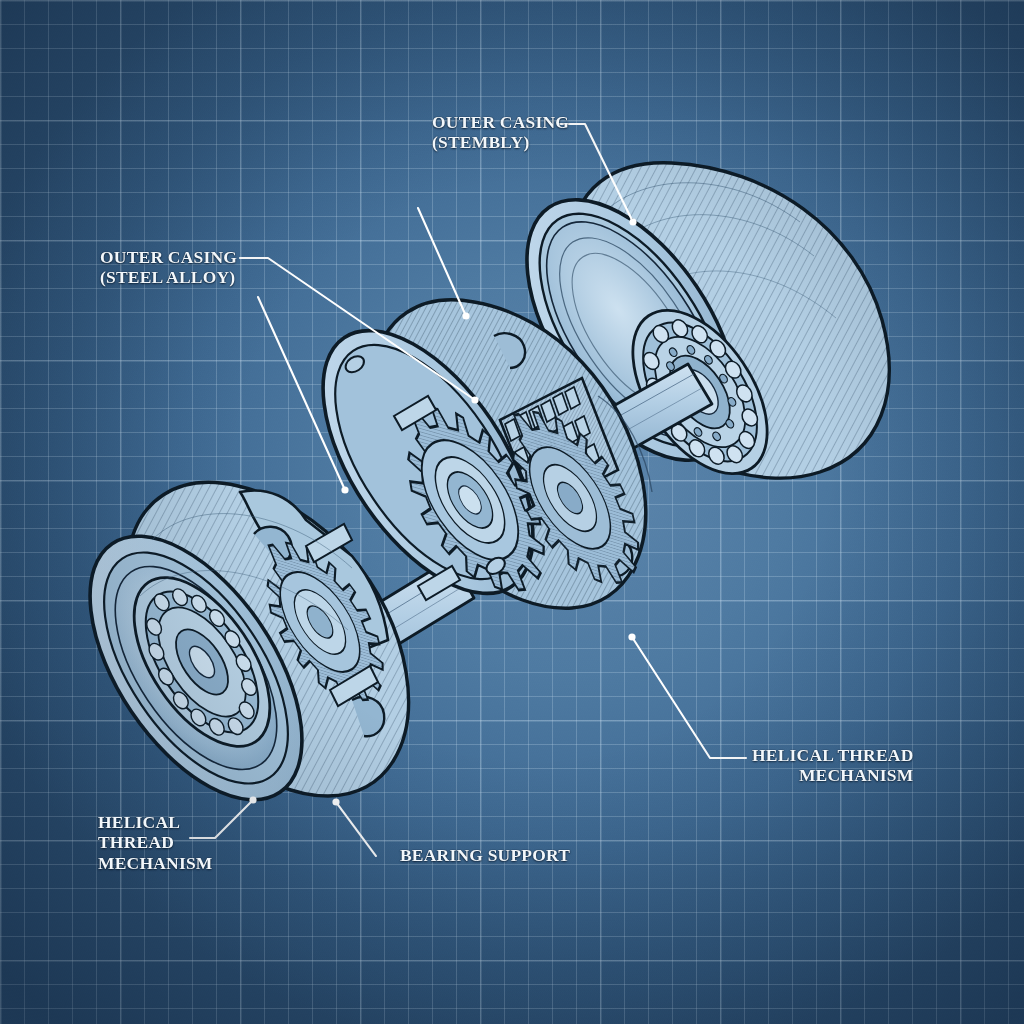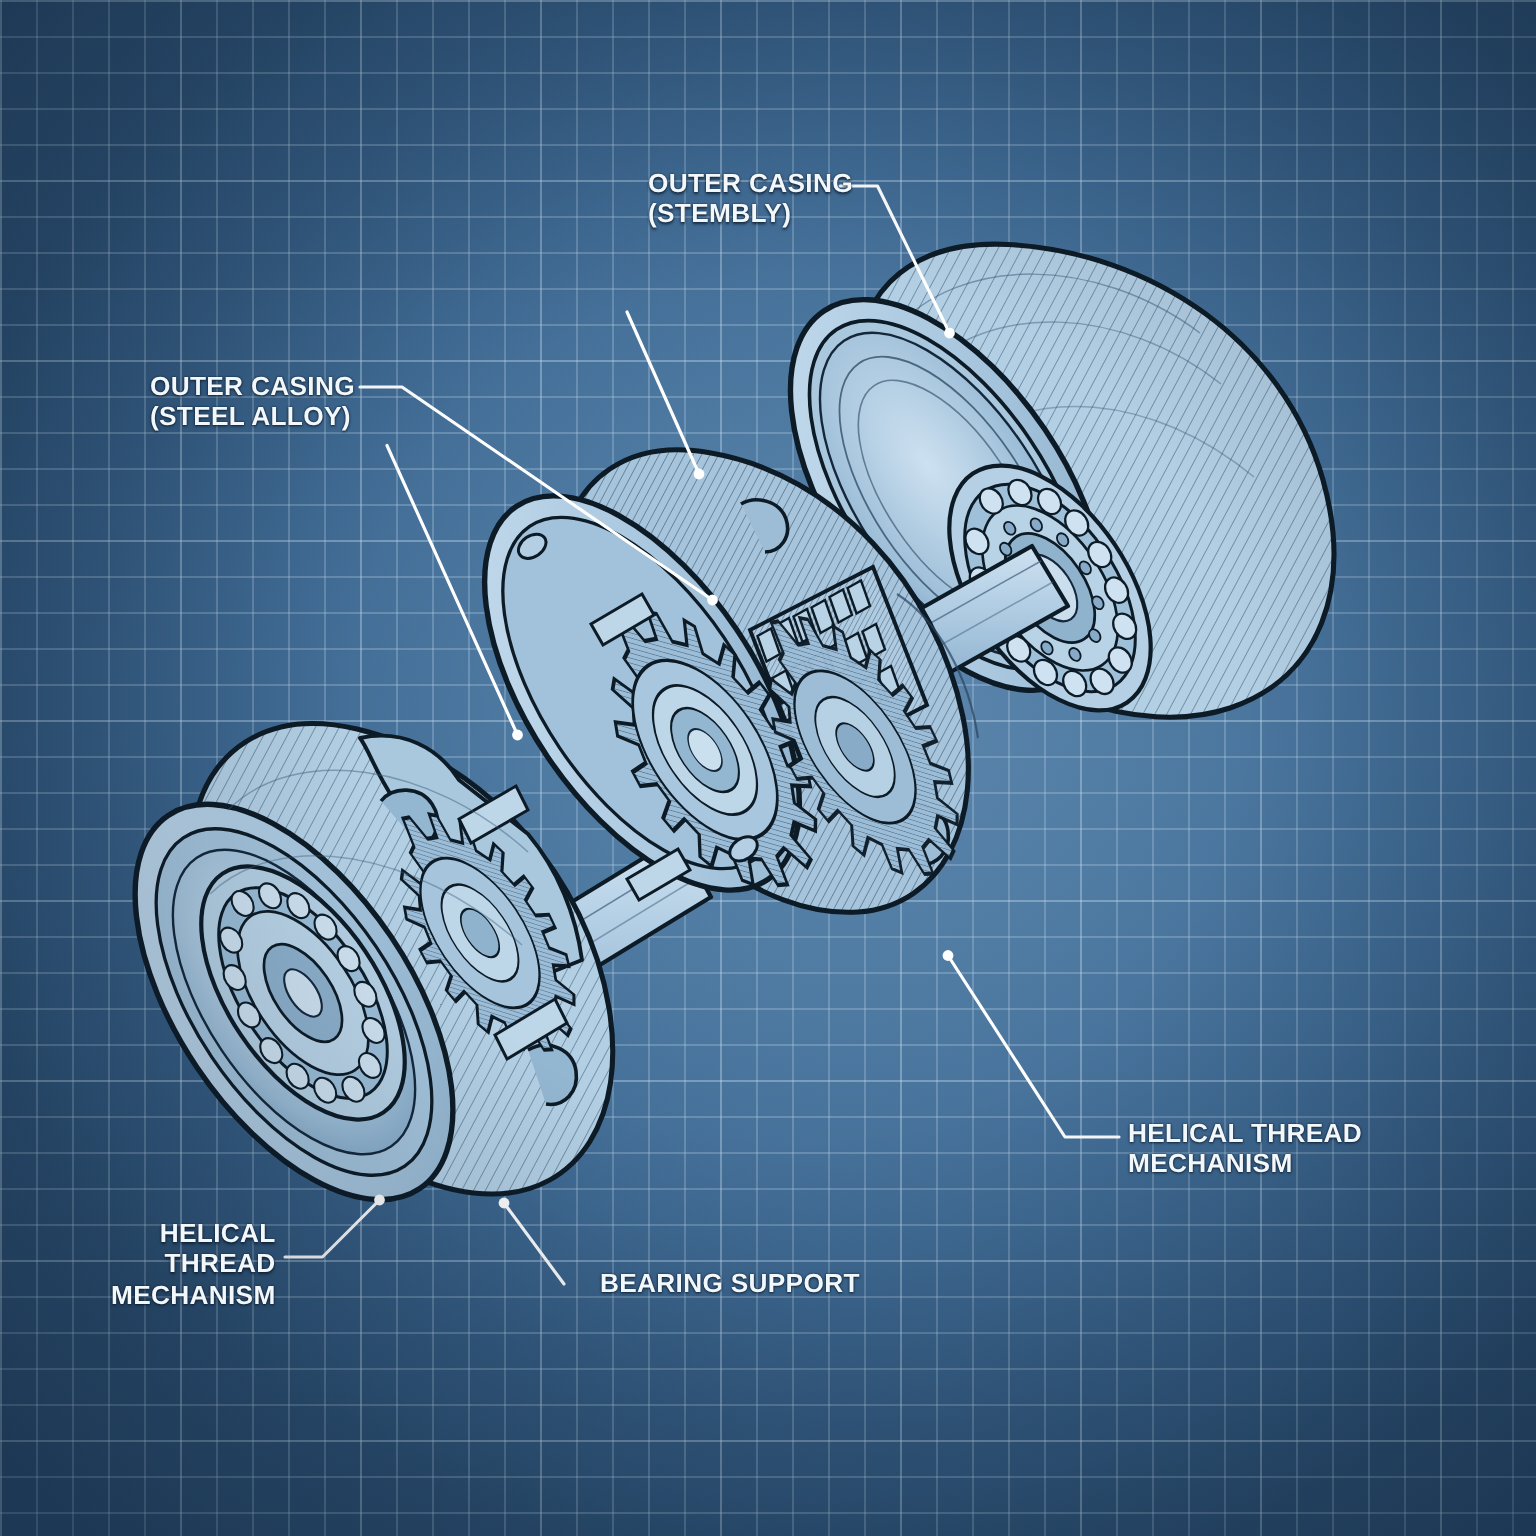--- a/index.html
+++ b/index.html
@@ -1,21 +1,21 @@
 <!DOCTYPE html>
 <html><head>
 <meta charset="utf-8">
 <title>Exploded Assembly Blueprint</title>
 <style>
   html,body{margin:0;padding:0;background:#1c3550;}
   #stage{
     position:relative;
     width:1024px;height:1024px;
     overflow:hidden;
-    font-family:Liberation Sans, sans-serif;
+    font-family:Liberation Serif, serif;
     background:#3b82f6;
   }
   
   .bg-base{
     position:absolute;inset:0;
     background:
       radial-gradient(ellipse 62% 58% at 56% 46%, #5d86ad 0%, #4e7aa2 34%, #3f6a93 62%, #335a80 82%, #2c4f72 100%);
   }
   .bg-grid{
     position:absolute;inset:0;
@@ -45,21 +45,21 @@
     color:#f2f7fb;
     font-weight:bold;
     font-size:17.5px;
     line-height:1.16;
     letter-spacing:.2px;
     text-shadow:0 1px 2px rgba(6,20,36,.75), 0 0 1px rgba(6,20,36,.9);
     white-space:pre-line;
     text-transform:uppercase;
     -webkit-font-smoothing:antialiased;
   }
-  .label.right{text-align:left;}
+  .label.right{text-align:right;}
 </style>
 </head>
 <body>
 
 <div id="stage">
 
   <div class="bg-base"></div>
   <div class="bg-grid"></div>
   <div class="bg-grid-major"></div>
   <div class="bg-noise"></div>
@@ -332,19 +332,19 @@
 
   <div class="label" style="left:432px;top:112px;">OUTER CASING
 (STEMBLY)</div>
 
   <div class="label" style="left:100px;top:247px;">OUTER CASING
 (STEEL ALLOY)</div>
 
   <div class="label right" style="left:752px;top:745px;">HELICAL THREAD
 MECHANISM</div>
 
-  <div class="label" style="left:74px;top:812px;text-align:right;">HELICAL
+  <div class="label" style="left:98px;top:812px;">HELICAL
 THREAD
 MECHANISM</div>
 
   <div class="label" style="left:400px;top:845px;">BEARING SUPPORT</div>
 
 </div>
 
 </body></html>

